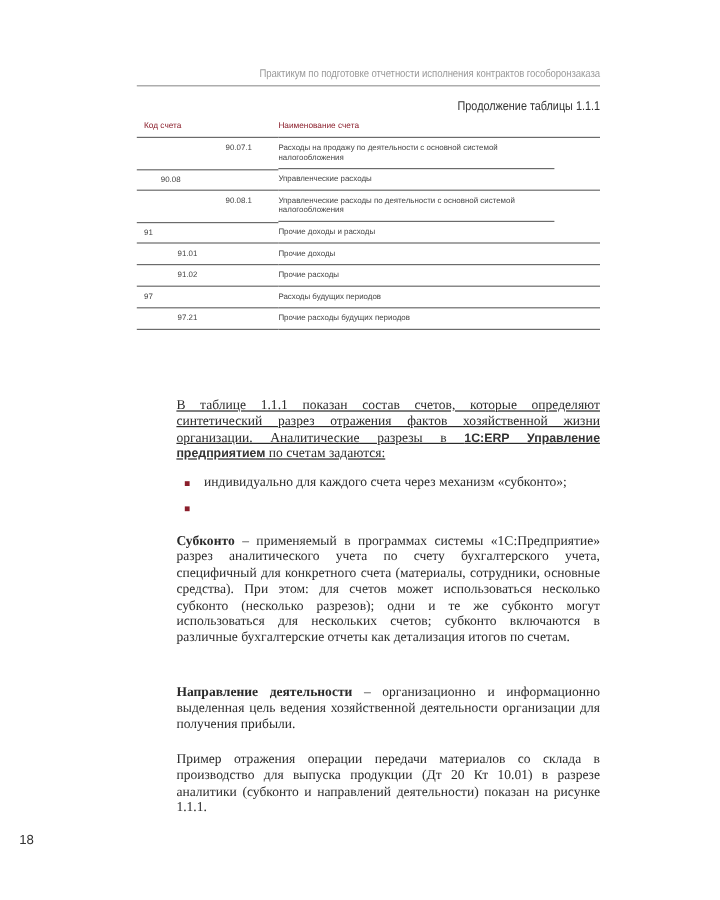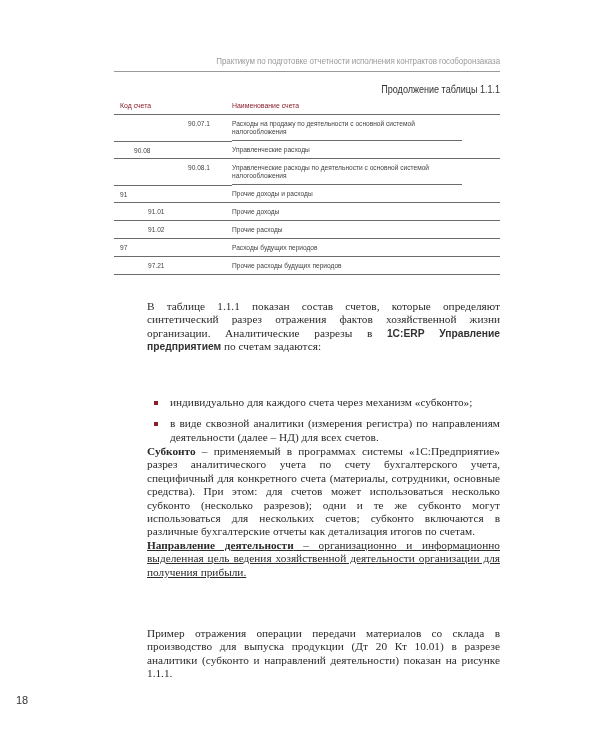--- a/index.html
+++ b/index.html
@@ -101,26 +101,26 @@
     </tr>
     <tr class="row-l1">
       <td class="code-cell">
           <span class="code" style="top:5px">97.21</span>
         </td>
       <td class="name">Прочие расходы будущих периодов</td>
     </tr>
   </tbody>
 </table>
 
-<div class="body-text" style="top:300px;"><span>В таблице 1.1.1 показан состав счетов, которые определяют синтетический разрез отражения фактов хозяйственной жизни организации. Аналитические разрезы в </span><b class="sans">1С:ERP Управление предприятием</b><span> по счетам задаются:</span></div>
+<div class="body-text" style="top:332px;text-decoration:underline;"><span>В таблице 1.1.1 показан состав счетов, которые определяют синтетический разрез отражения фактов хозяйственной жизни организации. Аналитические разрезы в </span><b class="sans">1С:ERP Управление предприятием</b><span> по счетам задаются:</span></div>
 
 <ul class="bullets" style="top:396px;">
   <li><span class="bullet-mark"></span><span>индивидуально для каждого счета через механизм «субконто»;</span></li>
-  <li><span class="bullet-mark"></span><span>в виде сквозной аналитики (измерения регистра) по направлениям деятельности (далее – НД) для всех счетов.</span></li>
+  <li><span class="bullet-mark"></span></li>
 </ul>
 
 <div class="body-text" style="top:445px;"><b>Субконто</b><span> – применяемый в программах системы «1С:Предприятие» разрез аналитического учета по счету бухгалтерского учета, специфичный для конкретного счета (материалы, сотрудники, основные средства). При этом: для счетов может использоваться несколько субконто (несколько разрезов); одни и те же субконто могут использоваться для нескольких счетов; субконто включаются в различные бухгалтерские отчеты как детализация итогов по счетам.</span></div>
 
-<div class="body-text" style="top:539px;text-decoration:underline;"><b>Направление деятельности</b><span> – организационно и информационно выделенная цель ведения хозяйственной деятельности организации для получения прибыли.</span></div>
+<div class="body-text" style="top:571px;"><b>Направление деятельности</b><span> – организационно и информационно выделенная цель ведения хозяйственной деятельности организации для получения прибыли.</span></div>
 
 <div class="body-text" style="top:627px;font-family:Liberation Serif, serif;">Пример отражения операции передачи материалов со склада в производство для выпуска продукции (Дт 20 Кт 10.01) в разрезе аналитики (субконто и направлений деятельности) показан на рисунке 1.1.1.</div>
 
 <div class="page-number">18</div>
 
 </body></html>

